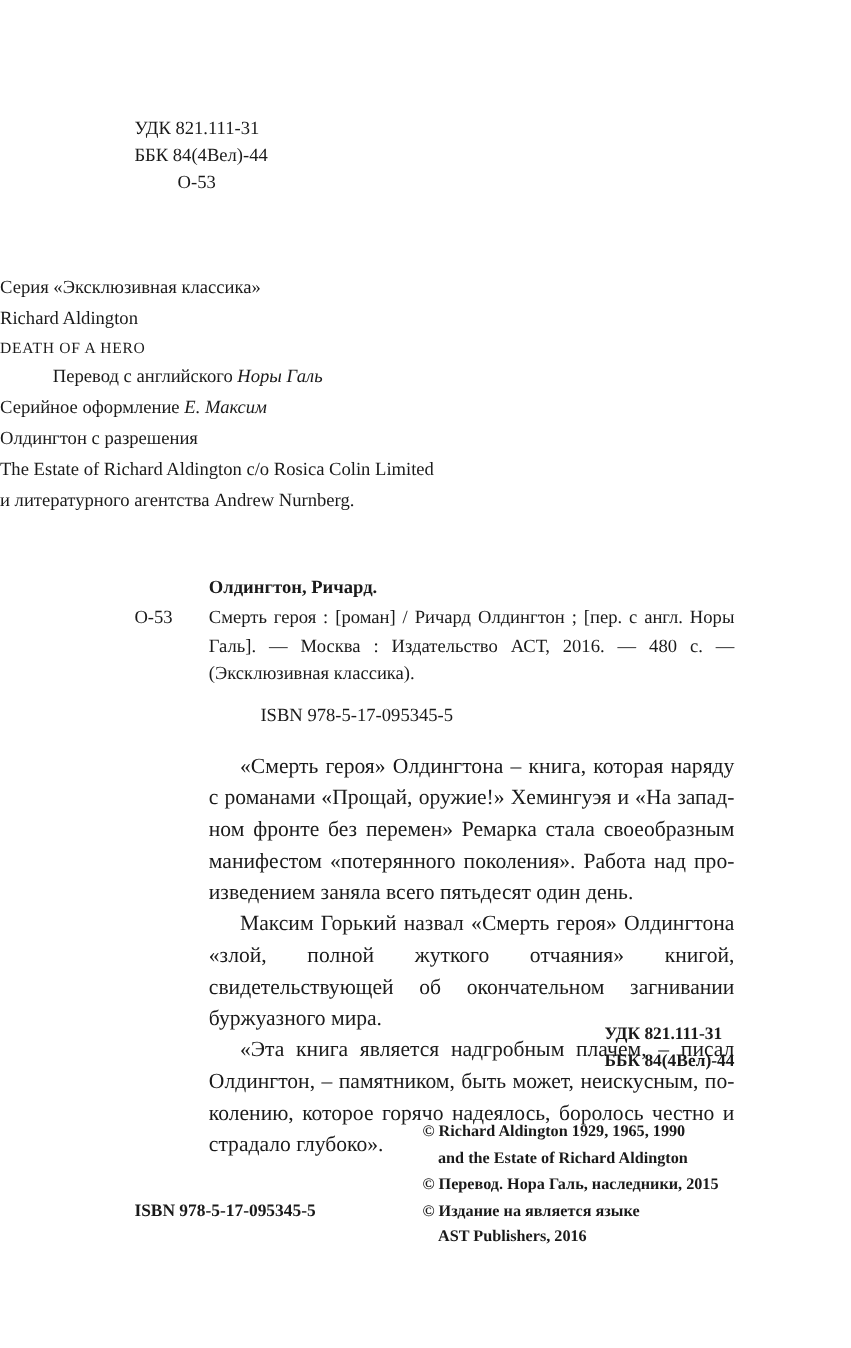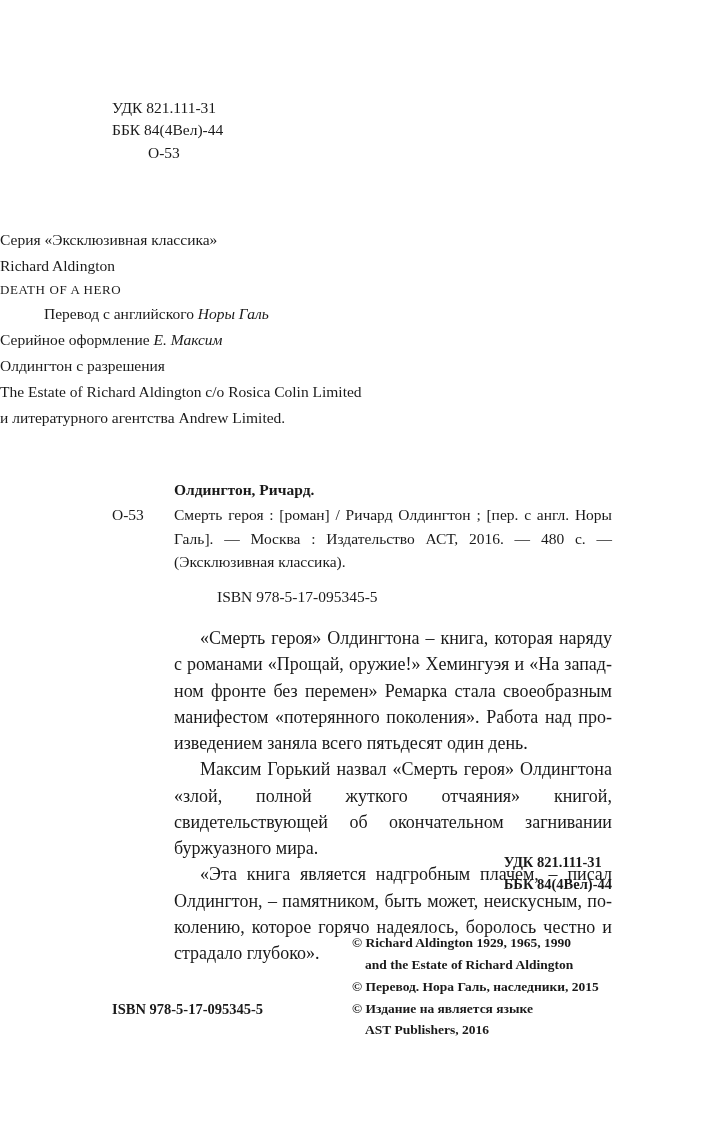--- a/index.html
+++ b/index.html
@@ -144,21 +144,21 @@
   </div>
 
   <div class="center-block">
     <div class="line series-line">Серия «Эксклюзивная классика»</div>
     <div class="line author-en">Richard Aldington</div>
     <div class="line title-en">DEATH OF A HERO</div>
     <div class="line translate-line"><span>Перевод с английского </span><span class="it">Норы Галь</span></div>
     <div class="line design-line"><span>Серийное оформление </span><span class="it">Е. Максим</span></div>
     <div class="line permission-line">Олдингтон с разрешения</div>
     <div class="line permission-line">The Estate of Richard Aldington c/o Rosica Colin Limited</div>
-    <div class="line permission-line">и литературного агентства Andrew Limited.</div>
+    <div class="line permission-line">и литературного агентства Andrew Nurnberg.</div>
   </div>
 
   <div class="bib">
     <div class="bib-author">Олдингтон, Ричард.</div>
     <div class="bib-body">
       <span class="bib-code">О-53</span>
       <span>Смерть героя : [роман] / Ричард Олдингтон ; [пер. с англ. Норы Галь]. — Москва : Издательство АСТ, 2016. — 480 с. — (Эксклюзивная классика).</span>
     </div>
     <div class="bib-isbn">ISBN 978-5-17-095345-5</div>
   </div>

